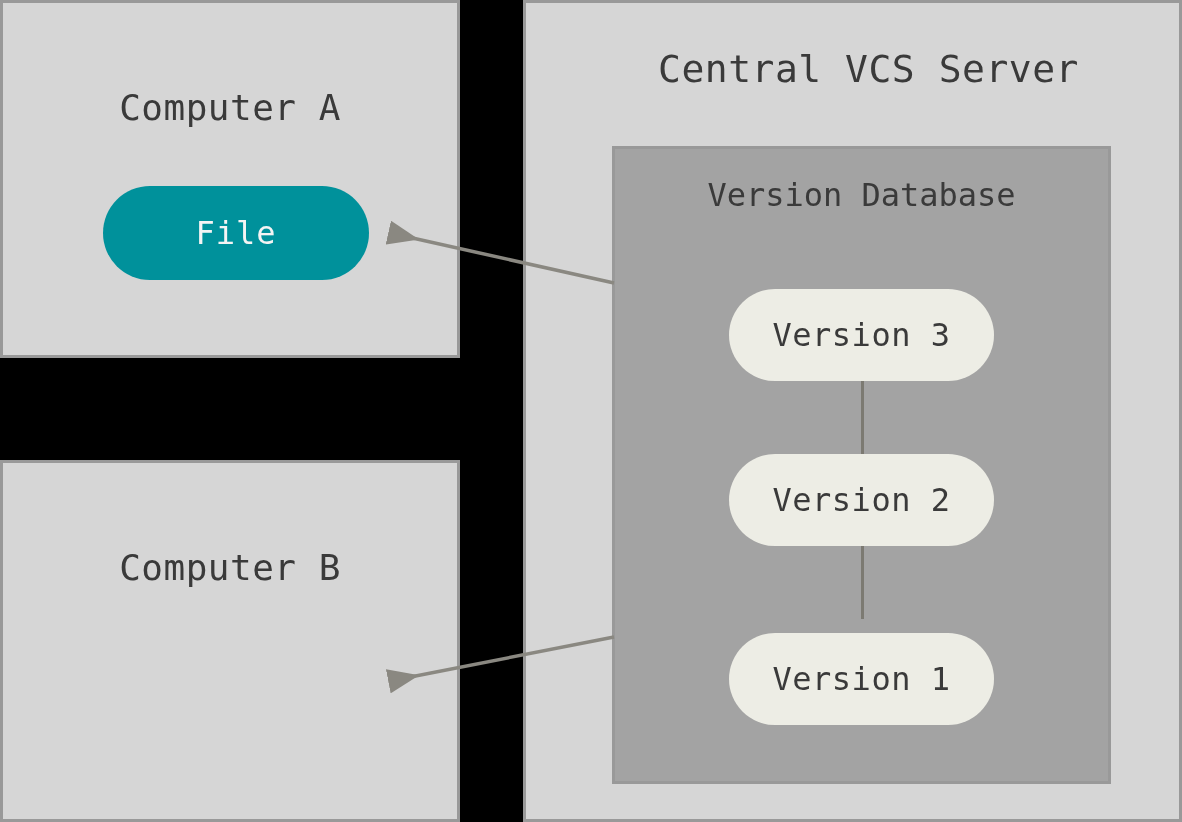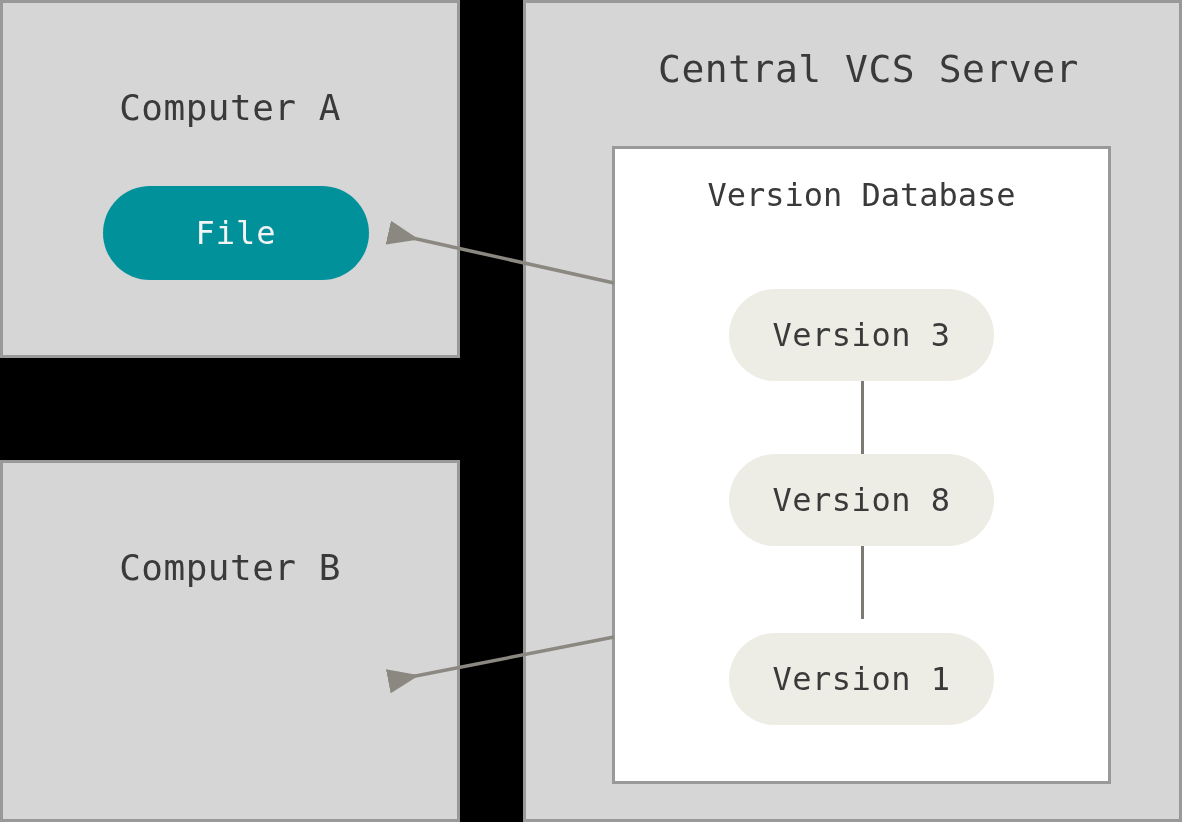--- a/index.html
+++ b/index.html
@@ -77,21 +77,21 @@
     height: 94px;
   }
 
   
   #version-database {
     position: absolute;
     left: 86px;       
     top: 143px;
     width: 499px;     
     height: 638px;    
-    background: #ffffff;
+    background: #a3a3a3;
     border: 3px solid #999999;
     box-sizing: border-box;
   }
   #title-version-database {
     position: absolute;
     top: 27px;
     left: 0;
     width: 100%;
     text-align: center;
     color: #3a3a3a;
@@ -162,21 +162,21 @@
     <div id="version-database">
       <div id="title-version-database">Version Database</div>
 
       <div class="version-node" id="version-node-3">
         <span>Version 3</span>
       </div>
 
       <div class="version-link" id="version-link-3-2"></div>
 
       <div class="version-node" id="version-node-2">
-        <span>Version 8</span>
+        <span>Version 2</span>
       </div>
 
       <div class="version-link" id="version-link-2-1"></div>
 
       <div class="version-node" id="version-node-1">
         <span>Version 1</span>
       </div>
     </div>
   </div>
 

